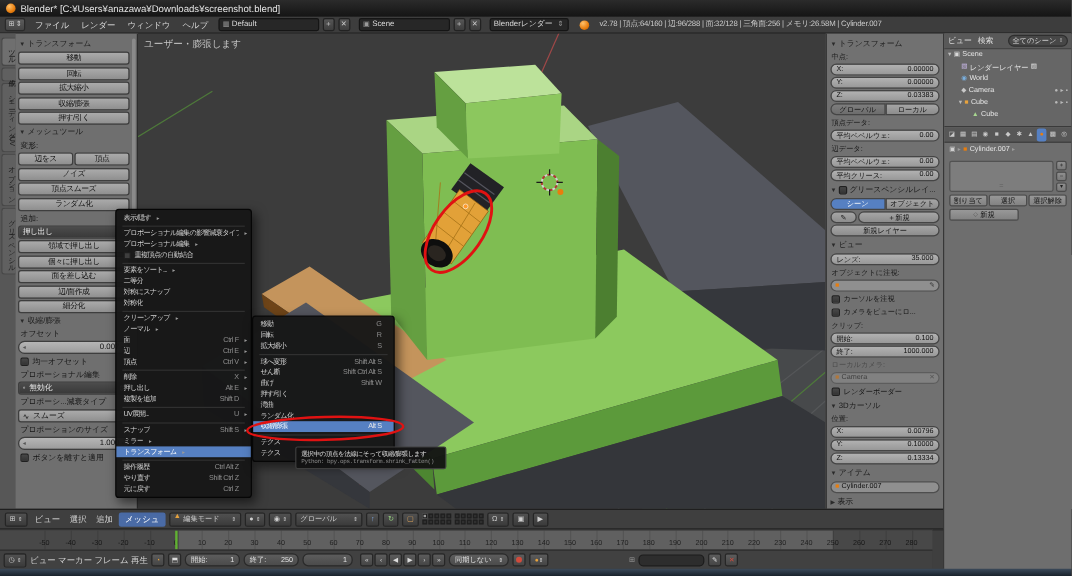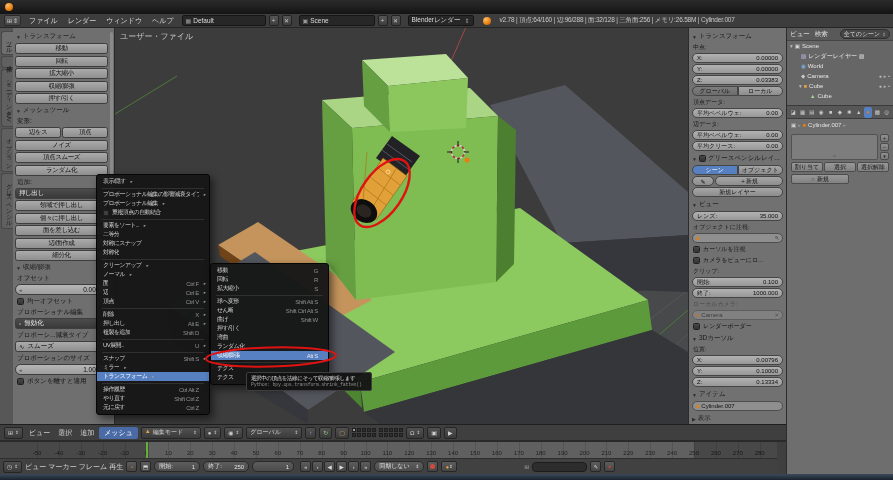--- a/index.html
+++ b/index.html
@@ -141,20 +141,21 @@
 
 .overlay-svg{position:absolute;left:0;top:0;width:893px;height:480px;z-index:20;pointer-events:none;}
 </style>
 </head>
 <body>
 
 <div id="app">
 
   <div class="titlebar">
     <span class="blender-dot"></span>
+    <span>Blender* [C:¥Users¥anazawa¥Downloads¥screenshot.blend]</span>
   </div>
 
   <div class="infoheader">
     <span class="ed-btn">
         <span>⊞</span>
         <span>⇕</span>
       </span>
     <span id="top-menus" style="display:flex;">
         <span class="hmenu">ファイル</span>
         <span class="hmenu">レンダー</span>
@@ -281,21 +282,21 @@
         </div>
         <div class="ts-check">
           <span class="cb"></span>
           <span>ボタンを離すと適用</span>
         </div>
       </div>
     <div class="ts-scroll"></div>
   </div>
 
   <div class="viewport">
-    <div class="vp-label">ユーザー・ファイル</div>
+    <div class="vp-label">ユーザー・膨張します</div>
     <svg width="573" height="396" viewBox="0 0 573 396">
       <rect x="0" y="0" width="573" height="396" fill="#3c3c3c"></rect>
       <g>
         <polygon points="420,396 573,396 573,248 470,280" fill="#47494b"></polygon>
         <line x1="573" y1="262" x2="400" y2="396" stroke="#555759" stroke-width="1"></line>
         <line x1="573" y1="306" x2="472" y2="396" stroke="#555759" stroke-width="1"></line>
         <line x1="573" y1="352" x2="528" y2="396" stroke="#555759" stroke-width="1"></line>
       </g>
       <g>
         <line x1="355" y1="-10" x2="183" y2="380" stroke="#a04848" stroke-width="1"></line>

